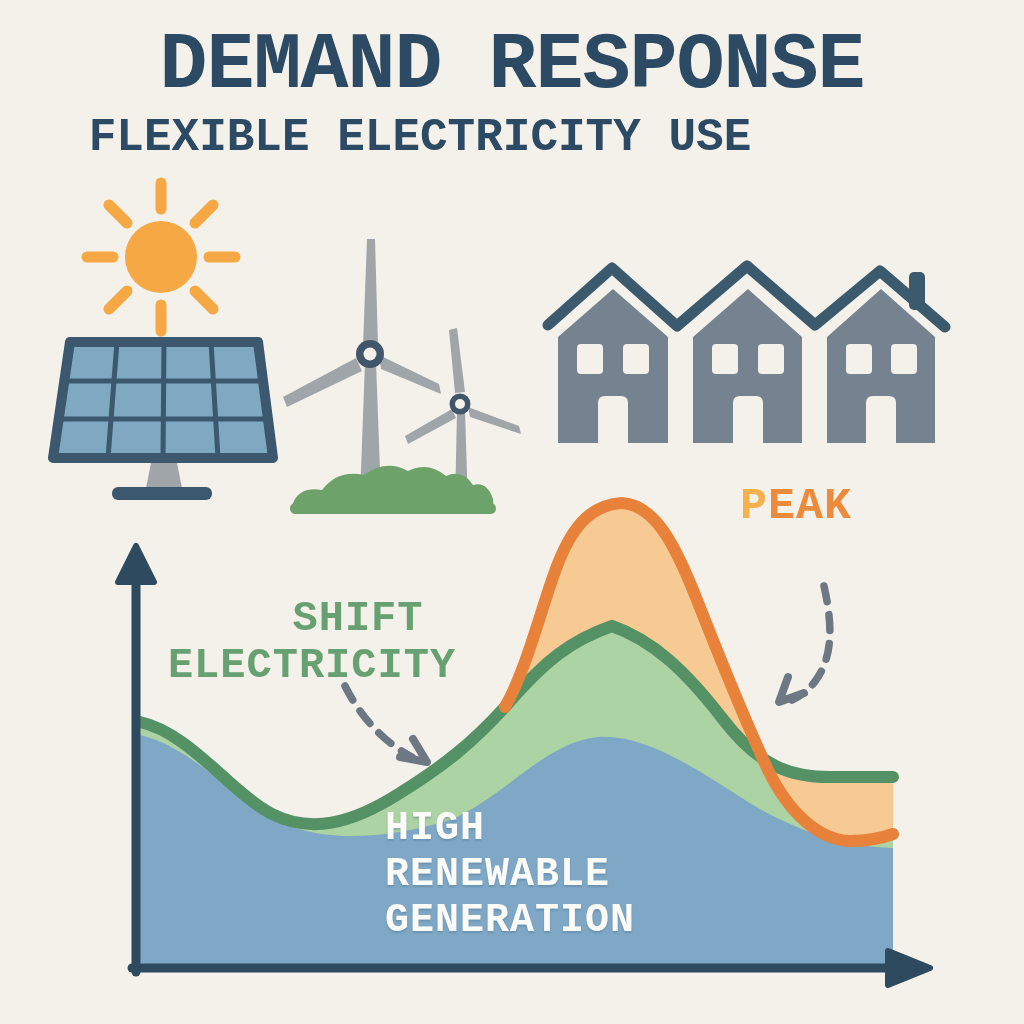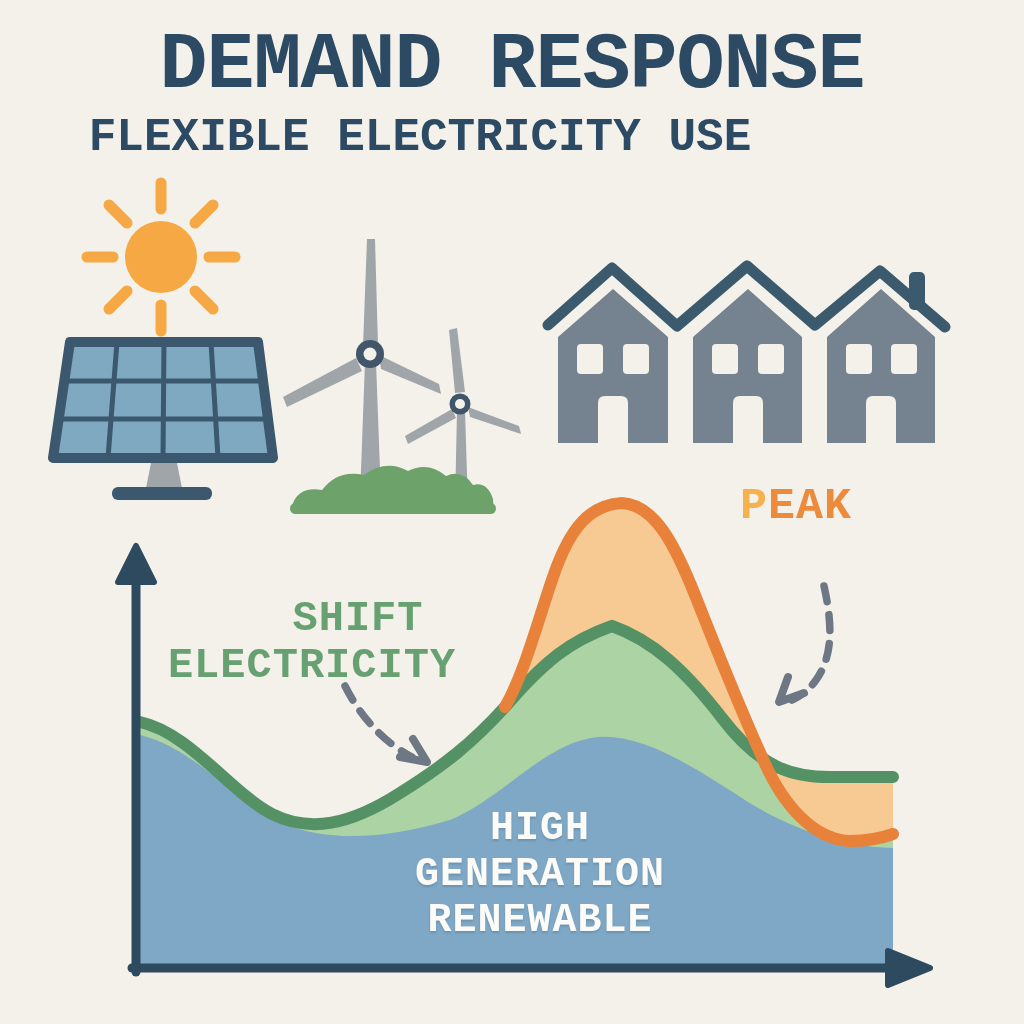--- a/index.html
+++ b/index.html
@@ -26,21 +26,21 @@
     color:var(--shift_text,#68a171);
   }
   .shift-label .l1{transform:translateX(46px);text-align:center;}
   .peak-label{
     left:740px;top:483px;text-align:left;
     font-size:45px;line-height:48px;letter-spacing:1px;
     color:var(--peak_text,#ed8b3c);
   }
   .peak-label .l1::first-letter{color:var(--peak_text_first_letter,#f5b14e);}
   .renewable-label{
-    left:385px;top:806px;width:310px;text-align:center;
+    left:385px;top:806px;width:310px;
     font-size:40px;line-height:46px;letter-spacing:1px;
     color:var(--renewable_text,#fcfbf7);
     text-shadow:0 2px 2px rgba(70,110,140,.35);
   }
   
   .f-sun{fill:var(--sun,#f5a843)}
   .s-sun{stroke:var(--sun,#f5a843)}
   .f-cell{fill:var(--panel_cell,#7fa9c0)}
   .s-frame{stroke:var(--panel_frame,#3b586e)}
   .f-frame{fill:var(--panel_frame,#3b586e)}
@@ -162,17 +162,17 @@
     <div class="l1">SHIFT</div>
     <div class="l2">ELECTRICITY</div>
   </div>
 
   <div class="txt peak-label">
     <div class="l1">PEAK</div>
   </div>
 
   <div class="txt renewable-label">
     <div>HIGH</div>
+    <div>RENEWABLE</div>
     <div>GENERATION</div>
-    <div>RENEWABLE</div>
   </div>
 
 </div>
 
 </body></html>

